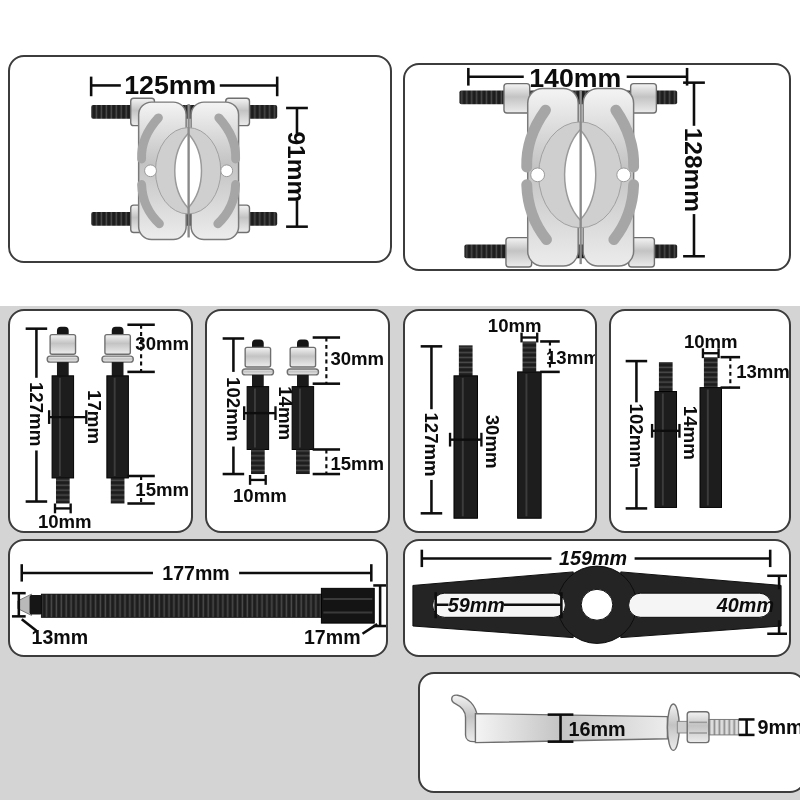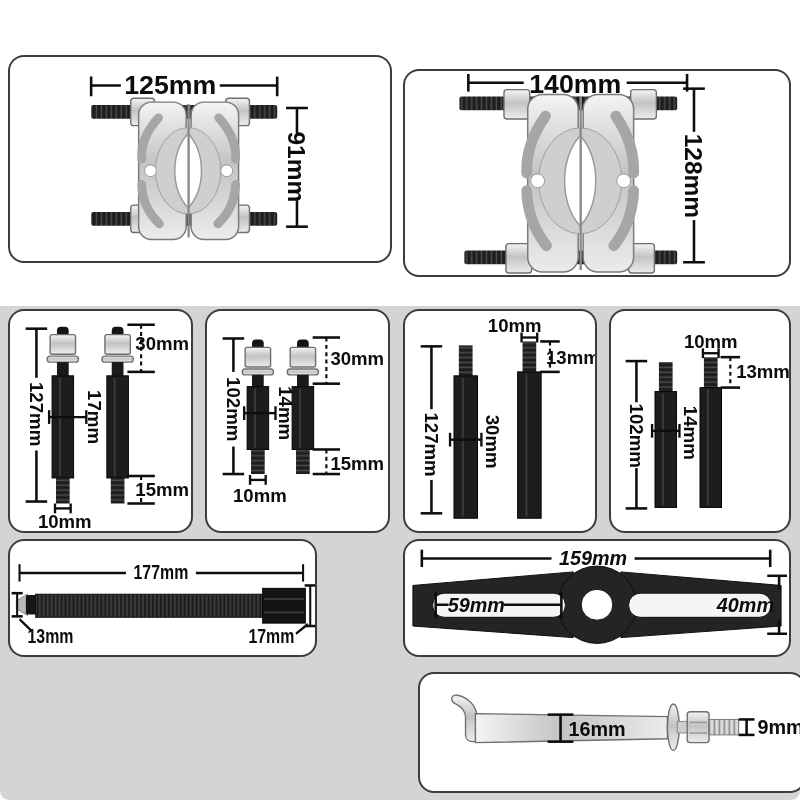--- a/index.html
+++ b/index.html
@@ -1,17 +1,17 @@
 <!DOCTYPE html>
 <html><head>
 <meta charset="utf-8">
 <style>
   html,body { margin:0; padding:0; }
   .page { position:relative; width:800px; height:800px; background:#ffffff; overflow:hidden;
-          font-family:"Liberation Sans", sans-serif;border-radius:9px; }
+          font-family:"Liberation Sans", sans-serif; }
   .gray-zone { position:absolute; left:0; top:306px; width:800px; height:494px; background:#d4d4d4; }
   .panel { position:absolute; background:#ffffff; border:2px solid #3c3c3c; border-radius:16px;
            box-sizing:border-box; }
   svg.fig { position:absolute; left:0; top:0; width:100%; height:100%; display:block; }
   .dim  { stroke:#0d0d0d; stroke-width:2.6; fill:none; }
   .dimt { stroke:#0d0d0d; stroke-width:2.4; fill:none; }
   .dimd { stroke:#0d0d0d; stroke-width:2.2; stroke-dasharray:4 3.5; fill:none; }
   text.lbl { font-family:"Liberation Sans", sans-serif; font-weight:700; fill:#0c0c0c;
              text-anchor:middle; dominant-baseline:central; }
   text.a-start { text-anchor:start; }
@@ -83,21 +83,21 @@
         <text class="lbl s27" x="162" y="29">125mm</text>
         <line class="dim" x1="279" y1="52" x2="301" y2="52"></line>
           <line class="dim" x1="279" y1="173" x2="301" y2="173"></line>
         <line class="dim" x1="290" y1="52" x2="290" y2="78"></line>
           <line class="dim" x1="290" y1="146" x2="290" y2="173"></line>
         <text class="lbl s25" x="290" y="112" transform="rotate(90 290 112)">91mm</text>
       </g>
     </svg>
   </div>
 
-  <div class="panel" style="left:403px;top:69px;width:388px;height:208px;">
+  <div class="panel" style="left:403px;top:63px;width:388px;height:208px;">
     <svg class="fig" viewBox="0 0 388 208" preserveAspectRatio="none">
       <g>
         <rect x="55" y="26" width="220" height="14" rx="2" fill="url(#pThreadH)"></rect>
         <rect x="60" y="183" width="215" height="14" rx="2" fill="url(#pThreadH)"></rect>
         <rect x="100" y="19" width="26" height="30" rx="3" fill="url(#gSilverV)" class="metal"></rect>
         <rect x="228" y="19" width="26" height="30" rx="3" fill="url(#gSilverV)" class="metal"></rect>
         <rect x="102" y="176" width="26" height="30" rx="3" fill="url(#gSilverV)" class="metal"></rect>
         <rect x="226" y="176" width="26" height="30" rx="3" fill="url(#gSilverV)" class="metal"></rect>
         <rect x="124" y="24" width="51" height="181" rx="15" fill="url(#gSilverV)" stroke="#7a7a7a" stroke-width="1.5"></rect>
         <rect x="180" y="24" width="51" height="181" rx="15" fill="url(#gSilverV)" stroke="#7a7a7a" stroke-width="1.5"></rect>
@@ -271,21 +271,21 @@
           <line class="dim" x1="26" y1="160" x2="26" y2="201"></line>
         <text class="lbl s19" x="26" y="127" transform="rotate(90 26 127)">102mm</text>
         <line class="dimt" x1="42" y1="122" x2="70" y2="122"></line>
         <line class="dimt" x1="42" y1="115" x2="42" y2="129"></line>
           <line class="dimt" x1="70" y1="115" x2="70" y2="129"></line>
         <text class="lbl s19" x="81" y="124" transform="rotate(90 81 124)">14mm</text>
       </g>
     </svg>
   </div>
 
-  <div class="panel" style="left:8px;top:539px;width:309px;height:118px;">
+  <div class="panel" style="left:8px;top:539px;width:380px;height:118px;">
     <svg class="fig" viewBox="0 0 384 118" preserveAspectRatio="none">
       <g>
         <polygon points="8,62 22,55 22,77 8,70" fill="#b9b9b9" stroke="#777"></polygon>
         <rect x="20" y="56" width="13" height="20" rx="2" fill="#161616"></rect>
         <rect x="32" y="55" width="286" height="24" fill="url(#pThreadH)" stroke="#000" stroke-width="0.8"></rect>
         <rect x="318" y="49" width="54" height="36" fill="#141414" stroke="#000"></rect>
         <line x1="320" y1="60" x2="370" y2="60" stroke="#3a3a3a" stroke-width="2"></line>
         <line x1="320" y1="74" x2="370" y2="74" stroke="#3a3a3a" stroke-width="2"></line>
       </g>
       <g>

